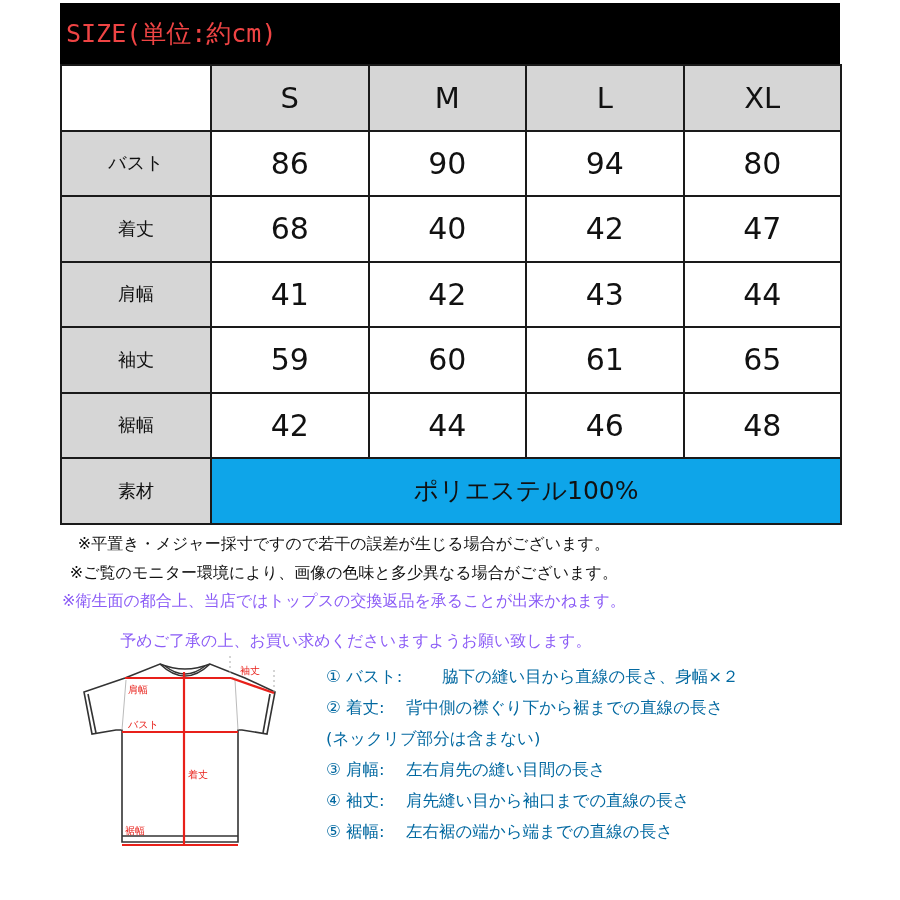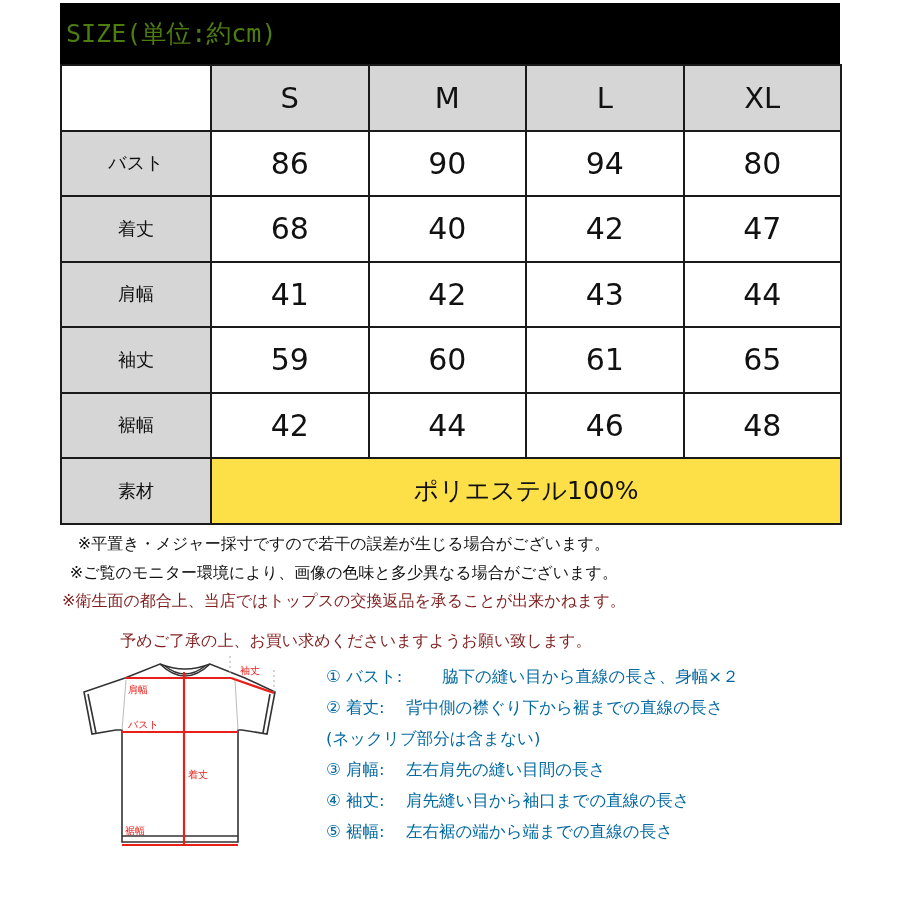--- a/index.html
+++ b/index.html
@@ -1,34 +1,34 @@
 <!DOCTYPE html>
 <html><head>
 <meta charset="utf-8">
 <style>
   html, body { margin:0; padding:0; background:#ffffff; }
   body { width:900px; height:900px; position:relative; overflow:hidden;
          font-family:"DejaVu Sans", "Liberation Sans", sans-serif; color:#111; }
   .title-bar { position:absolute; left:60px; top:3px; width:780px; height:63px;
-               background:#000; color:#4d7c0f; }
+               background:#000; color:#ef4444; }
   .title-text { position:absolute; left:6px; top:14px; font-size:25px; letter-spacing:0px;
                 font-family:"DejaVu Sans Mono", "Liberation Mono", monospace; }
   table.size { position:absolute; left:60px; top:64px; width:780px;
                border-collapse:collapse; table-layout:fixed; }
   table.size td { border:2px solid #1a1a1a; text-align:center; padding:0; }
   table.size tr { height:65.5px; }
   table.size col.c0 { width:150px; }
   table.size col.cx { width:157.5px; }
   .hdr td { background:#d6d6d6; font-size:29px; }
   .hdr td.blank { background:#fff; }
   td.rowlabel { background:#d6d6d6; font-size:18px; }
   td.val { background:#fff; font-size:30px;margin-left:13px; }
-  td.mat { background:#fde047; font-size:25px; }
+  td.mat { background:#0ea5e9; font-size:25px; }
   .notes { position:absolute; left:62px; top:530px; font-size:16px; line-height:28.5px;text-align:center; }
-  .notes .red { color:#7f1d1d; }
+  .notes .red { color:#8b5cf6; }
   .notes .indent { padding-left:24px;margin-top:11px; }
   .diagram { position:absolute; left:70px; top:650px; width:230px; height:210px; }
   .desc { position:absolute; left:326px; top:661px; font-size:16.5px; line-height:31px; color:#0369a1; }
   .desc .lbl { display:inline-block; }
 </style>
 </head>
 <body>
 
 <div class="title-bar">
   <span class="title-text">SIZE(単位:約cm)</span>

